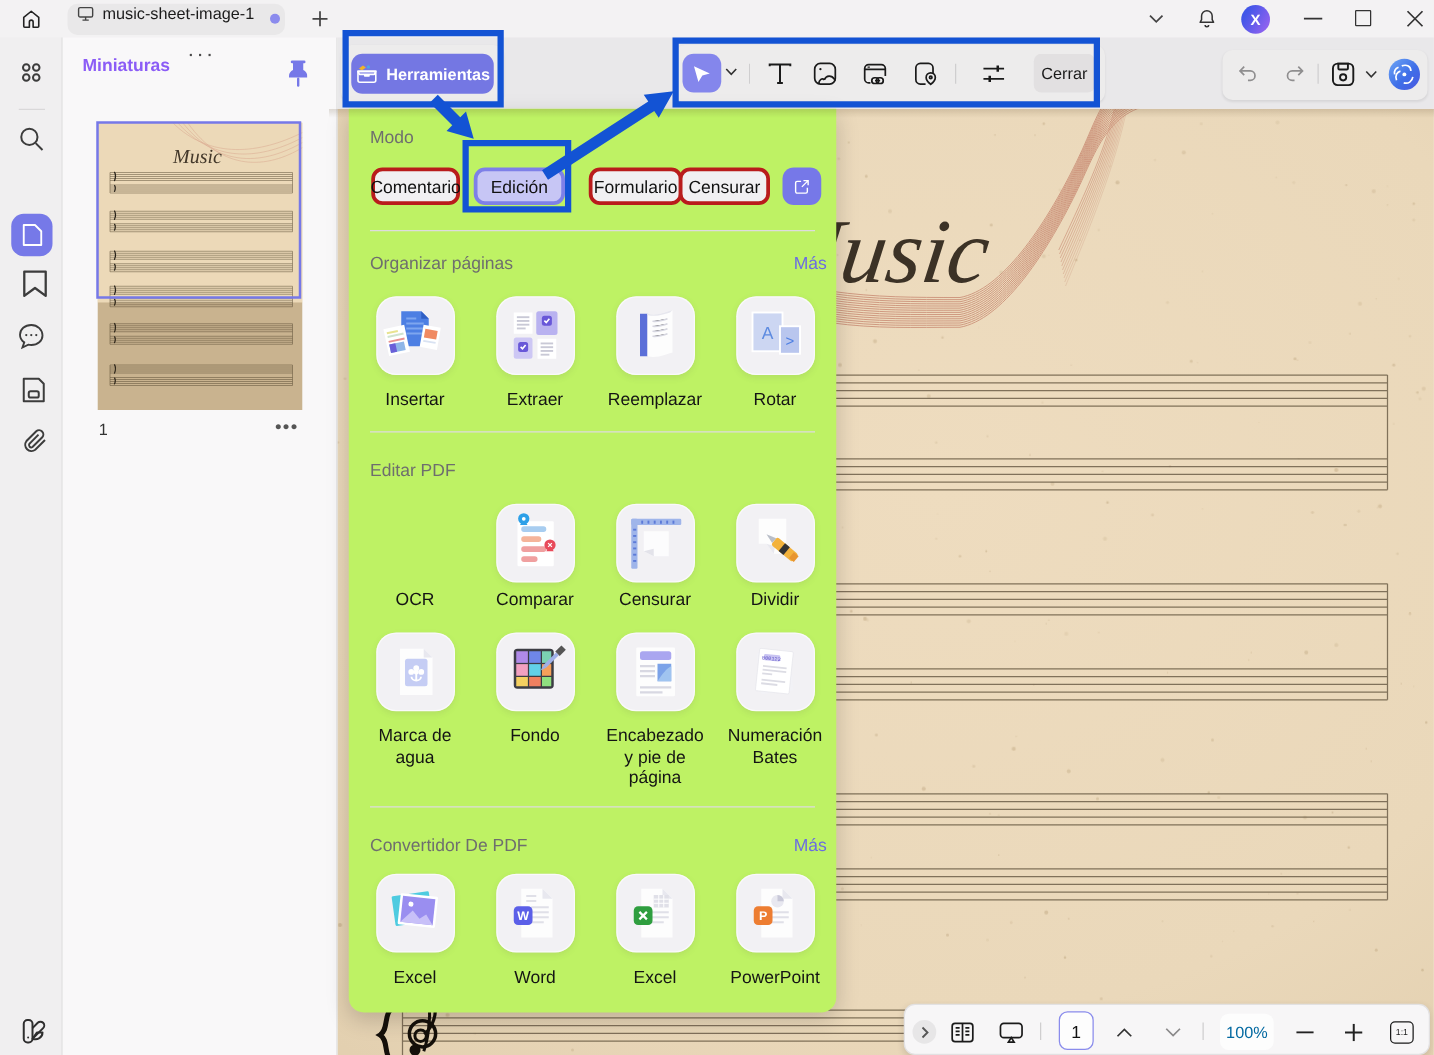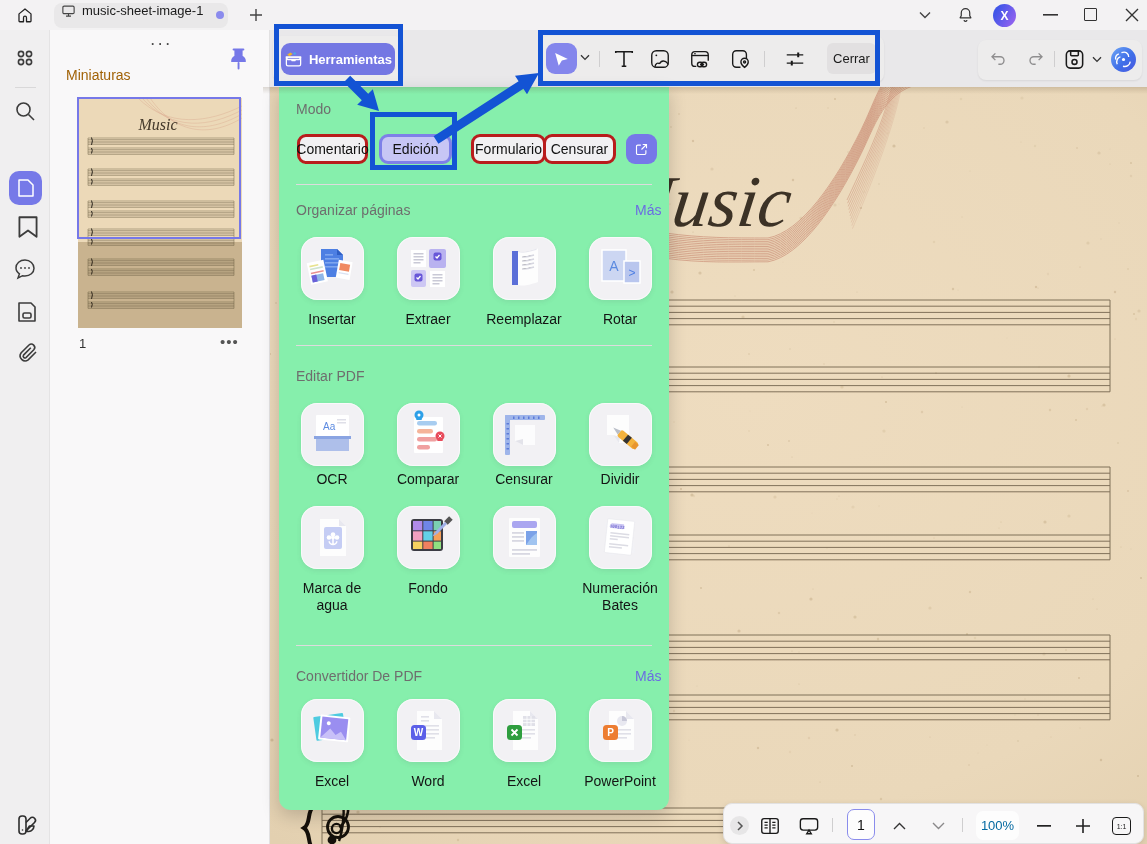--- a/index.html
+++ b/index.html
@@ -6,37 +6,37 @@
 
 .titlebar{position:absolute;left:0;top:0;width:1147px;height:30px;background:#f3f2f3}
 .tab{position:absolute;left:54px;top:3px;width:174px;height:25px;background:#e9e8e9;border-radius:8px;display:flex;align-items:flex-start;font-size:13px;color:#1b1b1b}
 .tabdot{position:absolute;left:216px;top:11px;width:8px;height:8px;border-radius:50%;background:#8b8bed}
 
 .sidebar{position:absolute;left:0;top:30px;width:50px;height:814px;background:#f0eff0;border-right:1px solid #e4e3e4}
 .sideicon{position:absolute;left:13px;width:24px;height:24px;color:#404040}
 .sideactive{position:absolute;left:9px;top:141px;width:33px;height:34px;background:#7679e8;border-radius:10px}
 
 .thumbs{position:absolute;left:50px;top:30px;width:220px;height:814px;background:#f9f8f9;border-right:1px solid #e2e1e2}
-.mini-title{position:absolute;left:16px;top:37px;font-size:14px;font-weight:normal;color:#a16207}
+.mini-title{position:absolute;left:16px;top:14px;font-size:14px;font-weight:bold;color:#8b5cf6}
 .thumbimg{position:absolute;left:28px;top:68px;width:164px;height:230px}
 .thumbsel{position:absolute;left:27px;top:67px;width:164px;height:142px;border:2px solid #7678e8;background:transparent}
 .pagenum{position:absolute;left:29px;top:306px;font-size:13px;color:#333}
 .pagedots{position:absolute;left:170px;top:303px;font-size:15px;color:#555;letter-spacing:1px}
 
 .toolrow{position:absolute;left:270px;top:30px;width:877px;height:57px;background:#e9e8ea}
 .tgroup{position:absolute;background:#edecec;border-radius:8px;box-shadow:0 1px 2px rgba(0,0,0,.08)}
 .herr-btn{position:absolute;left:281px;top:43px;width:114px;height:32px;background:#7477e3;border-radius:9px;color:#fff;font-size:13px;font-weight:bold;display:flex;align-items:center;justify-content:center;gap:6px}
 .sel-btn{position:absolute;left:546px;top:43px;width:31px;height:31px;background:#8486ec;border-radius:9px;display:flex;align-items:center;justify-content:center}
 .cerrar{position:absolute;left:827px;top:43px;width:49px;height:31px;background:#e2e0e1;border-radius:6px;font-size:13px;color:#1a1a1a;display:flex;align-items:center;justify-content:center}
 .tsep{position:absolute;top:51px;width:1px;height:16px;background:#cfcecf}
 .ticon{position:absolute;top:48px;width:22px;height:22px;color:#222}
 
 .paper{position:absolute;left:263px;top:87px;width:884px;height:757px;background:#ecdabc;overflow:hidden}
 
-.popup{position:absolute;left:279px;top:87px;width:390px;height:723px;background:#86efac;border-radius:0 0 12px 12px;box-shadow:0 6px 18px rgba(0,0,0,.18)}
+.popup{position:absolute;left:279px;top:87px;width:390px;height:723px;background:#bef264;border-radius:0 0 12px 12px;box-shadow:0 6px 18px rgba(0,0,0,.18)}
 .modo{position:absolute;left:17px;top:14px;font-size:14px;color:#6e6e6e}
 .mbtn{position:absolute;top:47px;height:30px;border:3px solid #b91c1c;border-radius:9px;background:#f1f0f2;font-size:14px;color:#111;display:flex;align-items:center;justify-content:center}
 .mbtn.act{background:#c7c6f5;border-color:#7e80e8}
 .openbtn{position:absolute;left:347px;top:47px;width:31px;height:30px;background:#7678e8;border-radius:9px;display:flex;align-items:center;justify-content:center}
 .pdiv{position:absolute;left:17px;width:356px;height:1px;background:#dddcdd}
 .sect{position:absolute;left:17px;font-size:14px;color:#6e6e6e}
 .mas{position:absolute;left:356px;font-size:14px;color:#6b6ce2}
 .tile{position:absolute;width:63px;height:63px;background:#f2f1f4;border-radius:16px;box-shadow:0 2px 5px rgba(80,80,90,.10), inset 0 0 0 1px rgba(255,255,255,.6)}
 .tlabel{position:absolute;width:96px;text-align:center;font-size:14px;color:#141414;line-height:16.5px}
 
@@ -717,28 +717,20 @@
         <text x="25" y="34" font-family="Liberation Sans" font-size="14" fill="#5c8ae0" text-anchor="middle">A</text>
         <rect x="35" y="24" width="16" height="22" fill="#b9c6ee" stroke="#fff" stroke-width="1.5"></rect>
         <text x="43" y="40" font-family="Liberation Sans" font-size="12" fill="#4d7fe3" text-anchor="middle">&gt;</text>
       </svg></div>
 <div class="tlabel" style="left:5px;top:224px">Insertar</div>
 <div class="tlabel" style="left:101px;top:224px">Extraer</div>
 <div class="tlabel" style="left:197px;top:224px">Reemplazar</div>
 <div class="tlabel" style="left:293px;top:224px">Rotar</div>
 <div class="pdiv" style="top:258px"></div>
 <div class="sect" style="top:281px">Editar PDF</div>
-<div class="tile" style="left:22px;top:316px"><svg width="63" height="63" viewBox="0 0 63 63">
-        <rect x="15" y="12" width="33" height="22" rx="1" fill="#fff"></rect>
-        <text x="22" y="27" font-family="Liberation Sans" font-size="10" fill="#5c8ae0">Aa</text>
-        <rect x="36" y="16" width="9" height="1.5" fill="#dfdfe8"></rect>
-        <rect x="36" y="19" width="9" height="1.5" fill="#dfdfe8"></rect>
-        <path d="M13 33h37v3h-2v12H15V36h-2z" fill="#aebfea"></path>
-        <rect x="13" y="33" width="37" height="3" fill="#8aa4e2"></rect>
-      </svg></div>
 <div class="tile" style="left:118px;top:316px"><svg width="63" height="63" viewBox="0 0 63 63">
         <rect x="17" y="14" width="29" height="36" rx="1" fill="#fff"></rect>
         <rect x="20" y="18" width="20" height="4.5" rx="2.2" fill="#a8cdf0"></rect>
         <rect x="20" y="26" width="16" height="4.5" rx="2.2" fill="#f5b49a"></rect>
         <rect x="20" y="34" width="20" height="4.5" rx="2.2" fill="#f0a0a0"></rect>
         <rect x="20" y="42" width="13" height="4.5" rx="2.2" fill="#f0a0a0"></rect>
         <circle cx="22" cy="12" r="4.5" fill="#2da0e8"></circle>
         <path d="M22 12l-3 5h6z" fill="#2da0e8"></path>
         <circle cx="22" cy="12" r="1.5" fill="#fff"></circle>
         <circle cx="43" cy="33" r="4.5" fill="#e84a5a"></circle>
@@ -829,20 +821,21 @@
           <text x="27" y="22.5" font-family="Liberation Mono" font-size="4.2" fill="#5f54c8" text-anchor="middle">000123</text>
           <rect x="21" y="27" width="19" height="1.5" fill="#dcdce4"></rect>
           <rect x="21" y="30" width="19" height="1.5" fill="#dcdce4"></rect>
           <rect x="21" y="33" width="8" height="1.5" fill="#dcdce4"></rect>
           <rect x="21" y="38" width="19" height="1.5" fill="#dcdce4"></rect>
           <rect x="21" y="41" width="13" height="1.5" fill="#dcdce4"></rect>
         </g>
       </svg></div>
 <div class="tlabel" style="left:5px;top:493px">Marca de<br>agua</div>
 <div class="tlabel" style="left:101px;top:493px">Fondo</div>
+<div class="tlabel" style="left:197px;top:493px">Encabezado<br>y pie de<br>página</div>
 <div class="tlabel" style="left:293px;top:493px">Numeración<br>Bates</div>
 <div class="pdiv" style="top:558px"></div>
 <div class="sect" style="top:581px">Convertidor De PDF</div>
 <div class="mas" style="top:581px">Más</div>
 <div class="tile" style="left:22px;top:612px"><svg width="63" height="63" viewBox="0 0 63 63">
         <g transform="rotate(-8 28 30)">
           <rect x="14" y="16" width="30" height="24" rx="1" fill="#4ecbe0"></rect>
         </g>
         <g transform="rotate(6 34 32)">
           <rect x="18" y="17" width="30" height="25" rx="1" fill="#fff"></rect>

